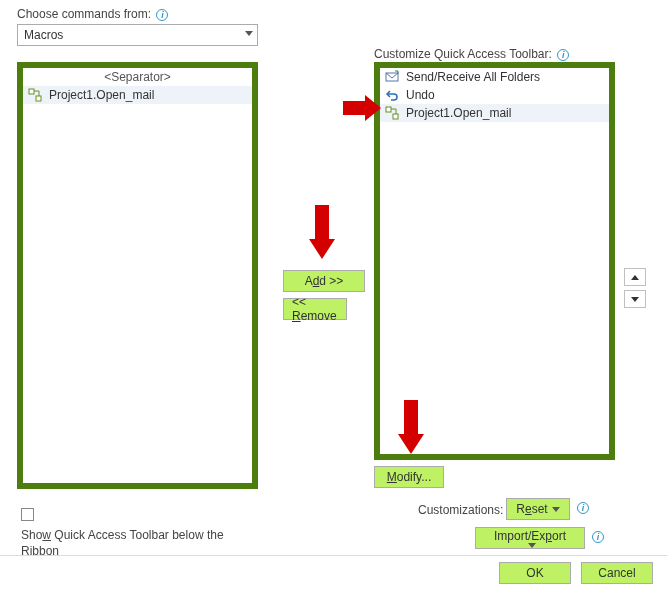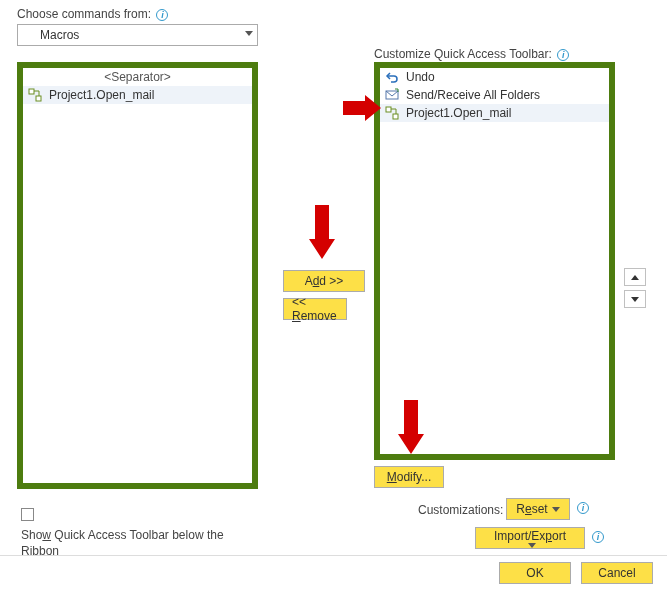--- a/index.html
+++ b/index.html
@@ -1,27 +1,27 @@
 <!DOCTYPE html>
 <html><head>
 <meta charset="utf-8">
 <style>
   * { box-sizing: border-box; font-family: "Segoe UI", Tahoma, sans-serif; font-size: 12px; }
   body { margin: 0; background: #fff; width: 667px; height: 589px; position: relative; color: #333; }
   .label { color: #444; }
   .info-icon { display: inline-block; width: 12px; height: 12px; border: 1px solid #3399cc; border-radius: 50%; color: #3399cc; font-size: 9px; line-height: 10px; text-align: center; font-style: italic; font-weight: bold; margin-left: 2px; vertical-align: middle; }
-  .select { display: inline-flex; align-items: center; justify-content: space-between; border: 1px solid #ababab; background: #fff; height: 22px; padding: 0 4px 0 22px; }
+  .select { display: inline-flex; align-items: center; justify-content: space-between; border: 1px solid #ababab; background: #fff; height: 22px; padding: 0 4px 0 6px; }
   .select .arrow-down { width: 8px; height: 8px; }
   .listbox { border: 6px solid #4d7c0f; background: #fff; overflow: hidden; }
   .list-row { display: flex; align-items: center; height: 18px; padding: 0 4px; gap: 6px; }
   .list-row.selected { background: #eef3f9; }
   .list-row .txt { white-space: nowrap; }
   .separator-label { flex: 1; text-align: center; color: #555; }
   .icon-slot { width: 16px; height: 16px; display: inline-flex; align-items: center; justify-content: center; }
-  .btn { border: 1px solid #ababab; background: #fde047; height: 22px; display: inline-flex; align-items: center; justify-content: center; padding: 0 8px; cursor: default; }
+  .btn { border: 1px solid #ababab; background: #bef264; height: 22px; display: inline-flex; align-items: center; justify-content: center; padding: 0 8px; cursor: default; }
   .btn .arrow-down { margin-left: 4px; }
   .checkbox-row { display: flex; align-items: flex-start; gap: 6px; flex-direction: column; }
   .checkbox { width: 13px; height: 13px; border: 1px solid #888; background: #fff; margin-top: 2px; }
   .und { text-decoration: underline; }
   .divider { position: absolute; left: 0; right: 0; border-top: 1px solid #ddd; }
   .arrow-annot { position: absolute; pointer-events: none; }
   .arrow-annot svg { display: block; }
   .spin-btn { width: 22px; height: 18px; border: 1px solid #c0c0c0; background: #fff; display: flex; align-items: center; justify-content: center; }
   .spin-btn + .spin-btn { margin-top: 4px; }
   .tri-up { width:0;height:0;border-left:4px solid transparent;border-right:4px solid transparent;border-bottom:5px solid #333;}
@@ -59,35 +59,35 @@
 
 <div style="position:absolute; left:374px; top:47px;">
   <span class="label">Customize Quick Access Toolbar:</span>
   <span class="info-icon">i</span>
 </div>
 
 <div class="listbox" style="position:absolute; left:374px; top:62px; width:241px; height:398px;">
   <div class="list-row">
     <span class="icon-slot">
       <svg width="14" height="14" viewBox="0 0 14 14">
-          <path d="M5 3 L2 6 L5 9" fill="none" stroke="#2a6fbb" stroke-width="1.5"></path>
-          <path d="M2 6 L9 6 A3 3 0 0 1 9 12 L6 12" fill="none" stroke="#2a6fbb" stroke-width="1.5"></path>
-        </svg>
-    </span>
-    <span class="txt">Undo</span>
-  </div>
-  <div class="list-row">
-    <span class="icon-slot">
-      <svg width="14" height="14" viewBox="0 0 14 14">
           <rect x="1" y="3" width="12" height="8" fill="#fff" stroke="#5577aa"></rect>
           <path d="M1 3 L7 8 L13 3" fill="none" stroke="#5577aa"></path>
           <path d="M10 1 L13 1 L13 4" fill="none" stroke="#338833"></path>
         </svg>
     </span>
     <span class="txt">Send/Receive All Folders</span>
+  </div>
+  <div class="list-row">
+    <span class="icon-slot">
+      <svg width="14" height="14" viewBox="0 0 14 14">
+          <path d="M5 3 L2 6 L5 9" fill="none" stroke="#2a6fbb" stroke-width="1.5"></path>
+          <path d="M2 6 L9 6 A3 3 0 0 1 9 12 L6 12" fill="none" stroke="#2a6fbb" stroke-width="1.5"></path>
+        </svg>
+    </span>
+    <span class="txt">Undo</span>
   </div>
   <div class="list-row selected">
     <span class="icon-slot">
       <svg width="14" height="14" viewBox="0 0 14 14">
           <rect x="1" y="1" width="5" height="5" fill="#fff" stroke="#6b8e23"></rect>
           <rect x="8" y="8" width="5" height="5" fill="#fff" stroke="#6b8e23"></rect>
           <line x1="6" y1="3" x2="11" y2="3" stroke="#6b8e23"></line>
           <line x1="11" y1="3" x2="11" y2="8" stroke="#6b8e23"></line>
         </svg>
     </span>

